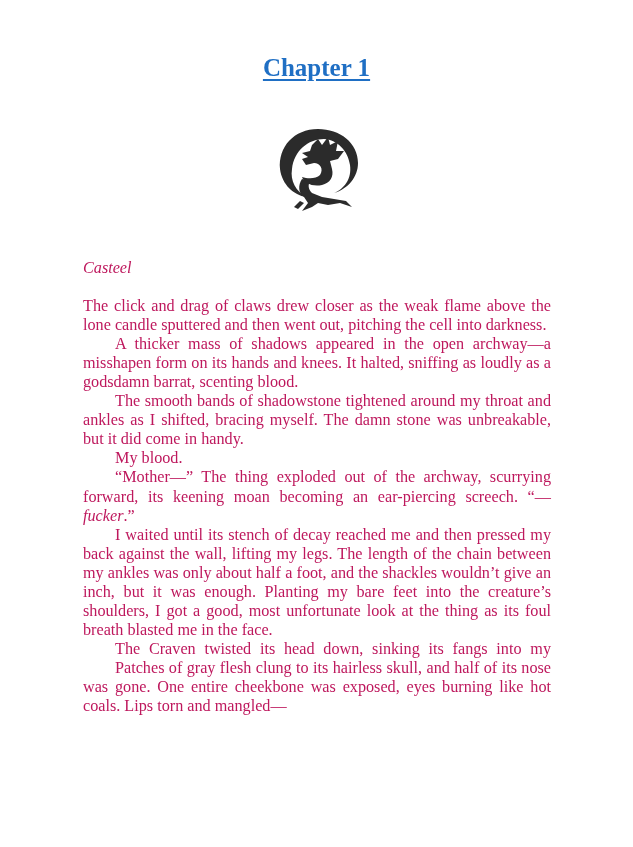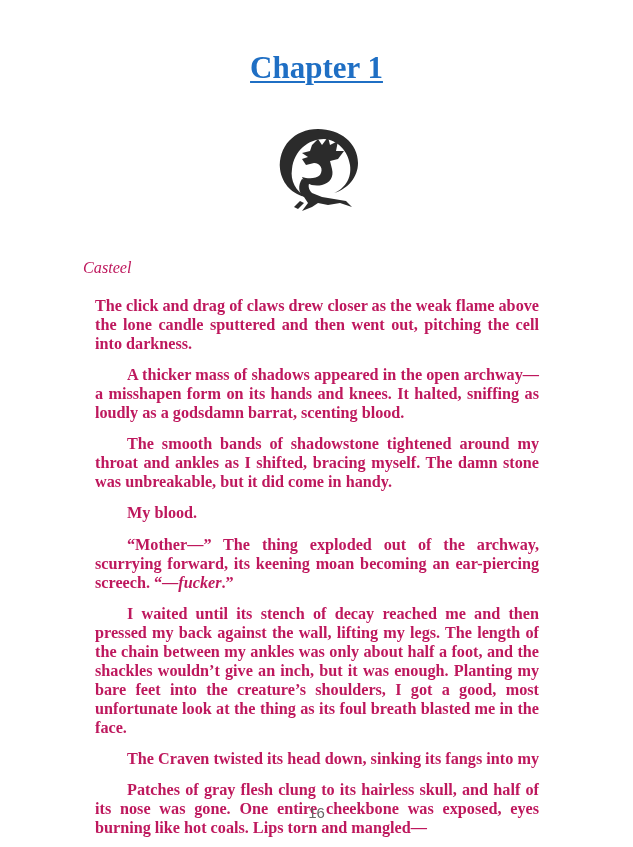--- a/index.html
+++ b/index.html
@@ -1,30 +1,30 @@
 <!DOCTYPE html>
 <html><head>
 <meta charset="utf-8">
 <style>
   html, body { margin: 0; padding: 0; background: #ffffff; }
   body { width: 633px; height: 847px; position: relative; overflow: hidden; }
   .page { position: absolute; left: 0; top: 0; width: 633px; height: 847px; background: #fff; }
   .chapter-title {
     position: absolute; left: 0; width: 633px; top: 50px; text-align: center;
-    font-family: "Liberation Serif", serif; font-weight: bold; font-size: 31px;
+    font-family: "Liberation Serif", serif; font-weight: bold; font-size: 25px;
     color: #1f6fc4; text-decoration: underline; text-decoration-thickness: 2px; text-underline-offset: 3px;
     line-height: 36px;
   }
   .emblem { position: absolute; left: 272px; top: 123px; width: 92px; height: 94px; }
   .body-text {
     position: absolute; left: 83px; top: 259px; width: 468px;
     font-family: "Liberation Serif", serif; font-size: 16.2px; line-height: 19.05px; color: #be185d;
   }
   .pov { font-style: italic; margin: 0 0 19px 0; }
-  .para { margin: 12px; text-align: justify; text-indent: 32px; font-weight: bold; }
+  .para { margin: 0; text-align: justify; text-indent: 32px; }
   .para.first { text-indent: 0; }
   .em { font-style: italic; }
   .page-number {
     position: absolute; left: 0; width: 633px; top: 803px; text-align: center;
     font-family: "Liberation Sans", sans-serif; font-size: 15px; color: #666; line-height: 20px;
   }
 </style>
 </head>
 <body>
 
@@ -43,14 +43,13 @@
     <p class="para first">The click and drag of claws drew closer as the weak flame above the lone candle sputtered and then went out, pitching the cell into darkness.</p>
     <p class="para">A thicker mass of shadows appeared in the open archway—a misshapen form on its hands and knees. It halted, sniffing as loudly as a godsdamn barrat, scenting blood.</p>
     <p class="para">The smooth bands of shadowstone tightened around my throat and ankles as I shifted, bracing myself. The damn stone was unbreakable, but it did come in handy.</p>
     <p class="para">My blood.</p>
     <p class="para"><span>“Mother—” The thing exploded out of the archway, scurrying forward, its keening moan becoming an ear-piercing screech. “—</span><span class="em">fucker</span><span>.”</span></p>
     <p class="para">I waited until its stench of decay reached me and then pressed my back against the wall, lifting my legs. The length of the chain between my ankles was only about half a foot, and the shackles wouldn’t give an inch, but it was enough. Planting my bare feet into the creature’s shoulders, I got a good, most unfortunate look at the thing as its foul breath blasted me in the face.</p>
     <p class="para" style="text-align-last: justify;">The Craven twisted its head down, sinking its fangs into my</p>
     <p class="para">Patches of gray flesh clung to its hairless skull, and half of its nose was gone. One entire cheekbone was exposed, eyes burning like hot coals. Lips torn and mangled—</p>
   </div>
 
-  <div class="page-number">16</div>
 </div>
 
 </body></html>

